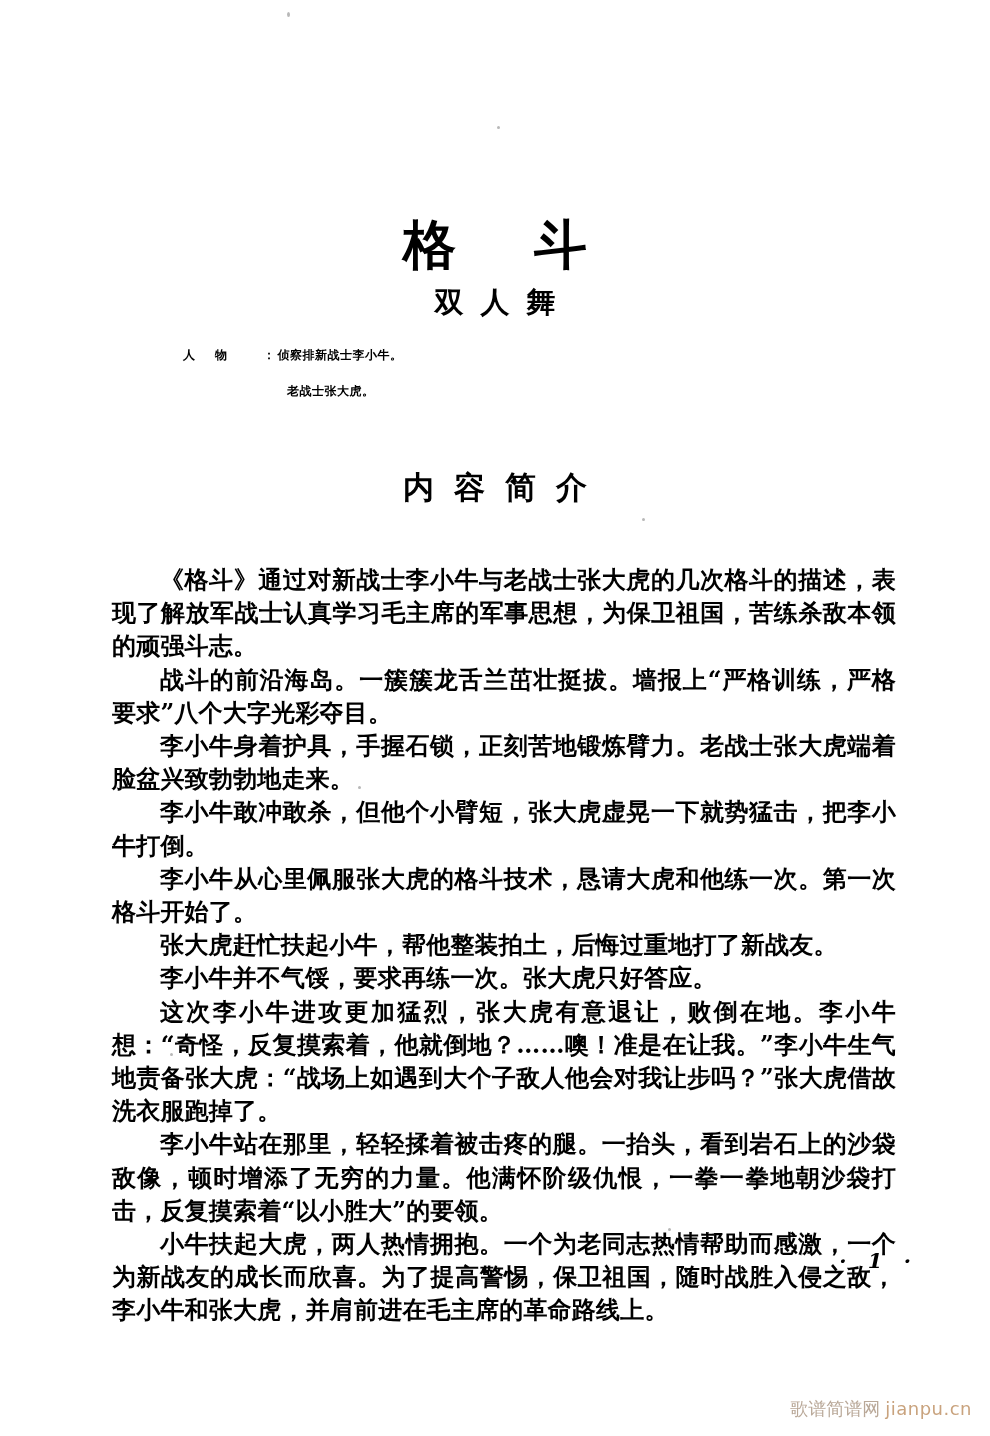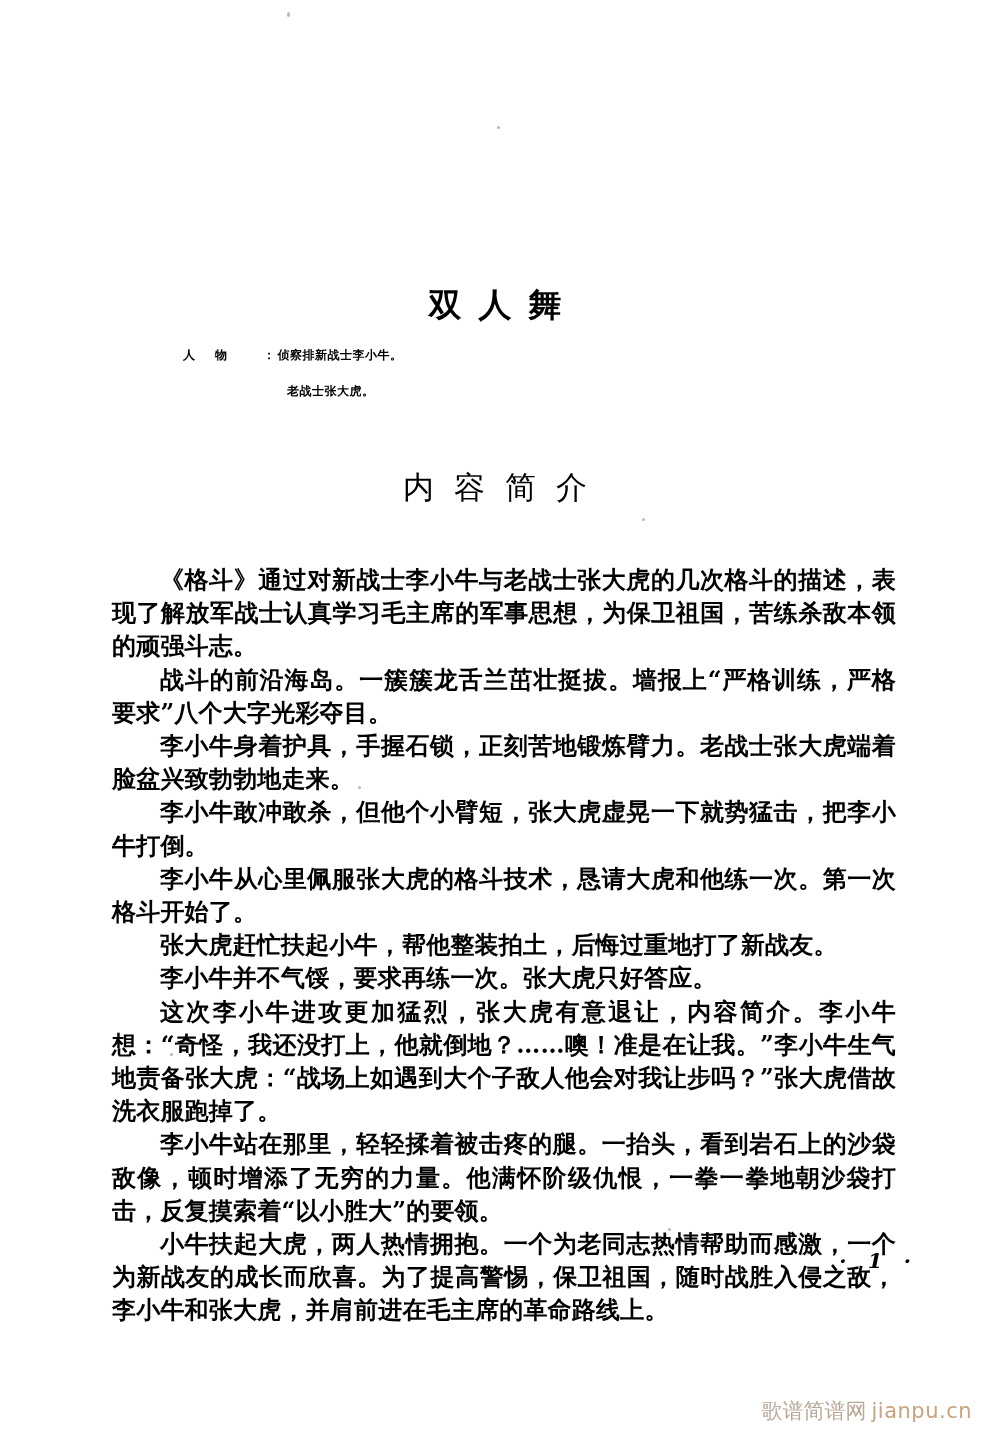--- a/index.html
+++ b/index.html
@@ -37,21 +37,21 @@
     font-family: "DejaVu Serif", "Liberation Serif", serif;
     white-space: nowrap;
   }
 
   .doc-subtitle {
     position: absolute;
     top: 283px;
     left: 0;
     width: 990px;
     text-align: center;
-    font-size: 33px;
+    font-size: 29px;
     font-weight: 700;
     letter-spacing: 17px;
     text-indent: 17px;
     white-space: nowrap;
   }
 
   
   .cast {
     position: absolute;
     top: 337px;
@@ -71,21 +71,21 @@
   .cast-line.indented { padding-left: 80px; }
 
   
   .section-heading {
     position: absolute;
     top: 467px;
     left: 0;
     width: 990px;
     text-align: center;
     font-size: 31px;
-    font-weight: 400;
+    font-weight: 700;
     letter-spacing: 20px;
     text-indent: 20px;
     white-space: nowrap;
     font-family: "DejaVu Serif", "Liberation Serif", serif;
   }
 
   
   .body-text {
     position: absolute;
     top: 563px;
@@ -118,21 +118,21 @@
     font-style: italic;
     font-weight: 700;
     letter-spacing: 7px;
   }
 
   
   .watermark {
     position: absolute;
     top: 1397px;
     right: 18px;
-    font-size: 21px;
+    font-size: 18px;
     color: #c7b9a8;
     white-space: nowrap;
     font-family: "DejaVu Sans", "Liberation Sans", sans-serif;
   }
   .watermark .wm-cn { color: #b9a898; margin-right: 5px; }
   .watermark .wm-url { color: #c9a37e; letter-spacing: 0.5px; }
 
   
   .speck {
     position: absolute;
@@ -145,20 +145,21 @@
 
 <div class="page">
 
   <div class="speck" style="left:287px;top:12px;width:3px;height:5px;"></div>
   <div class="speck" style="left:497px;top:126px;width:3px;height:3px;"></div>
   <div class="speck" style="left:642px;top:518px;width:3px;height:3px;"></div>
   <div class="speck" style="left:170px;top:1053px;width:3px;height:3px;"></div>
   <div class="speck" style="left:668px;top:1228px;width:3px;height:3px;"></div>
   <div class="speck" style="left:358px;top:786px;width:3px;height:3px;"></div>
 
+  <h1 class="doc-title">格斗</h1>
 
   <div class="doc-subtitle">双人舞</div>
 
   <div class="cast">
     <div class="cast-line">
       <span class="cast-label">人物</span><span class="cast-colon">：</span><span>侦察排新战士李小牛。</span>
     </div>
     <div class="cast-line indented">
       <span style="display:inline-block;width:24px;"></span><span>老战士张大虎。</span>
     </div>
@@ -167,21 +168,21 @@
   <div class="section-heading">内容简介</div>
 
   <div class="body-text">
     <p>《格斗》通过对新战士李小牛与老战士张大虎的几次格斗的描述，表现了解放军战士认真学习毛主席的军事思想，为保卫祖国，苦练杀敌本领的顽强斗志。</p>
     <p>战斗的前沿海岛。一簇簇龙舌兰茁壮挺拔。墙报上“严格训练，严格要求”八个大字光彩夺目。</p>
     <p>李小牛身着护具，手握石锁，正刻苦地锻炼臂力。老战士张大虎端着脸盆兴致勃勃地走来。</p>
     <p>李小牛敢冲敢杀，但他个小臂短，张大虎虚晃一下就势猛击，把李小牛打倒。</p>
     <p>李小牛从心里佩服张大虎的格斗技术，恳请大虎和他练一次。第一次格斗开始了。</p>
     <p>张大虎赶忙扶起小牛，帮他整装拍土，后悔过重地打了新战友。</p>
     <p>李小牛并不气馁，要求再练一次。张大虎只好答应。</p>
-    <p>这次李小牛进攻更加猛烈，张大虎有意退让，内容简介。李小牛想：“奇怪，我还没打上，他就倒地？……噢！准是在让我。”李小牛生气地责备张大虎：“战场上如遇到大个子敌人他会对我让步吗？”张大虎借故洗衣服跑掉了。</p>
+    <p>这次李小牛进攻更加猛烈，张大虎有意退让，败倒在地。李小牛想：“奇怪，反复摸索着，他就倒地？……噢！准是在让我。”李小牛生气地责备张大虎：“战场上如遇到大个子敌人他会对我让步吗？”张大虎借故洗衣服跑掉了。</p>
     <p>李小牛站在那里，轻轻揉着被击疼的腿。一抬头，看到岩石上的沙袋敌像，顿时增添了无穷的力量。他满怀阶级仇恨，一拳一拳地朝沙袋打击，反复摸索着“以小胜大”的要领。</p>
     <p>小牛扶起大虎，两人热情拥抱。一个为老同志热情帮助而感激，一个为新战友的成长而欣喜。为了提高警惕，保卫祖国，随时战胜入侵之敌，李小牛和张大虎，并肩前进在毛主席的革命路线上。</p>
   </div>
 
   <div class="page-number">· 1 ·</div>
 
   <div class="watermark">
     <span class="wm-cn">歌谱简谱网</span><span class="wm-url">jianpu.cn</span>
   </div>
 

